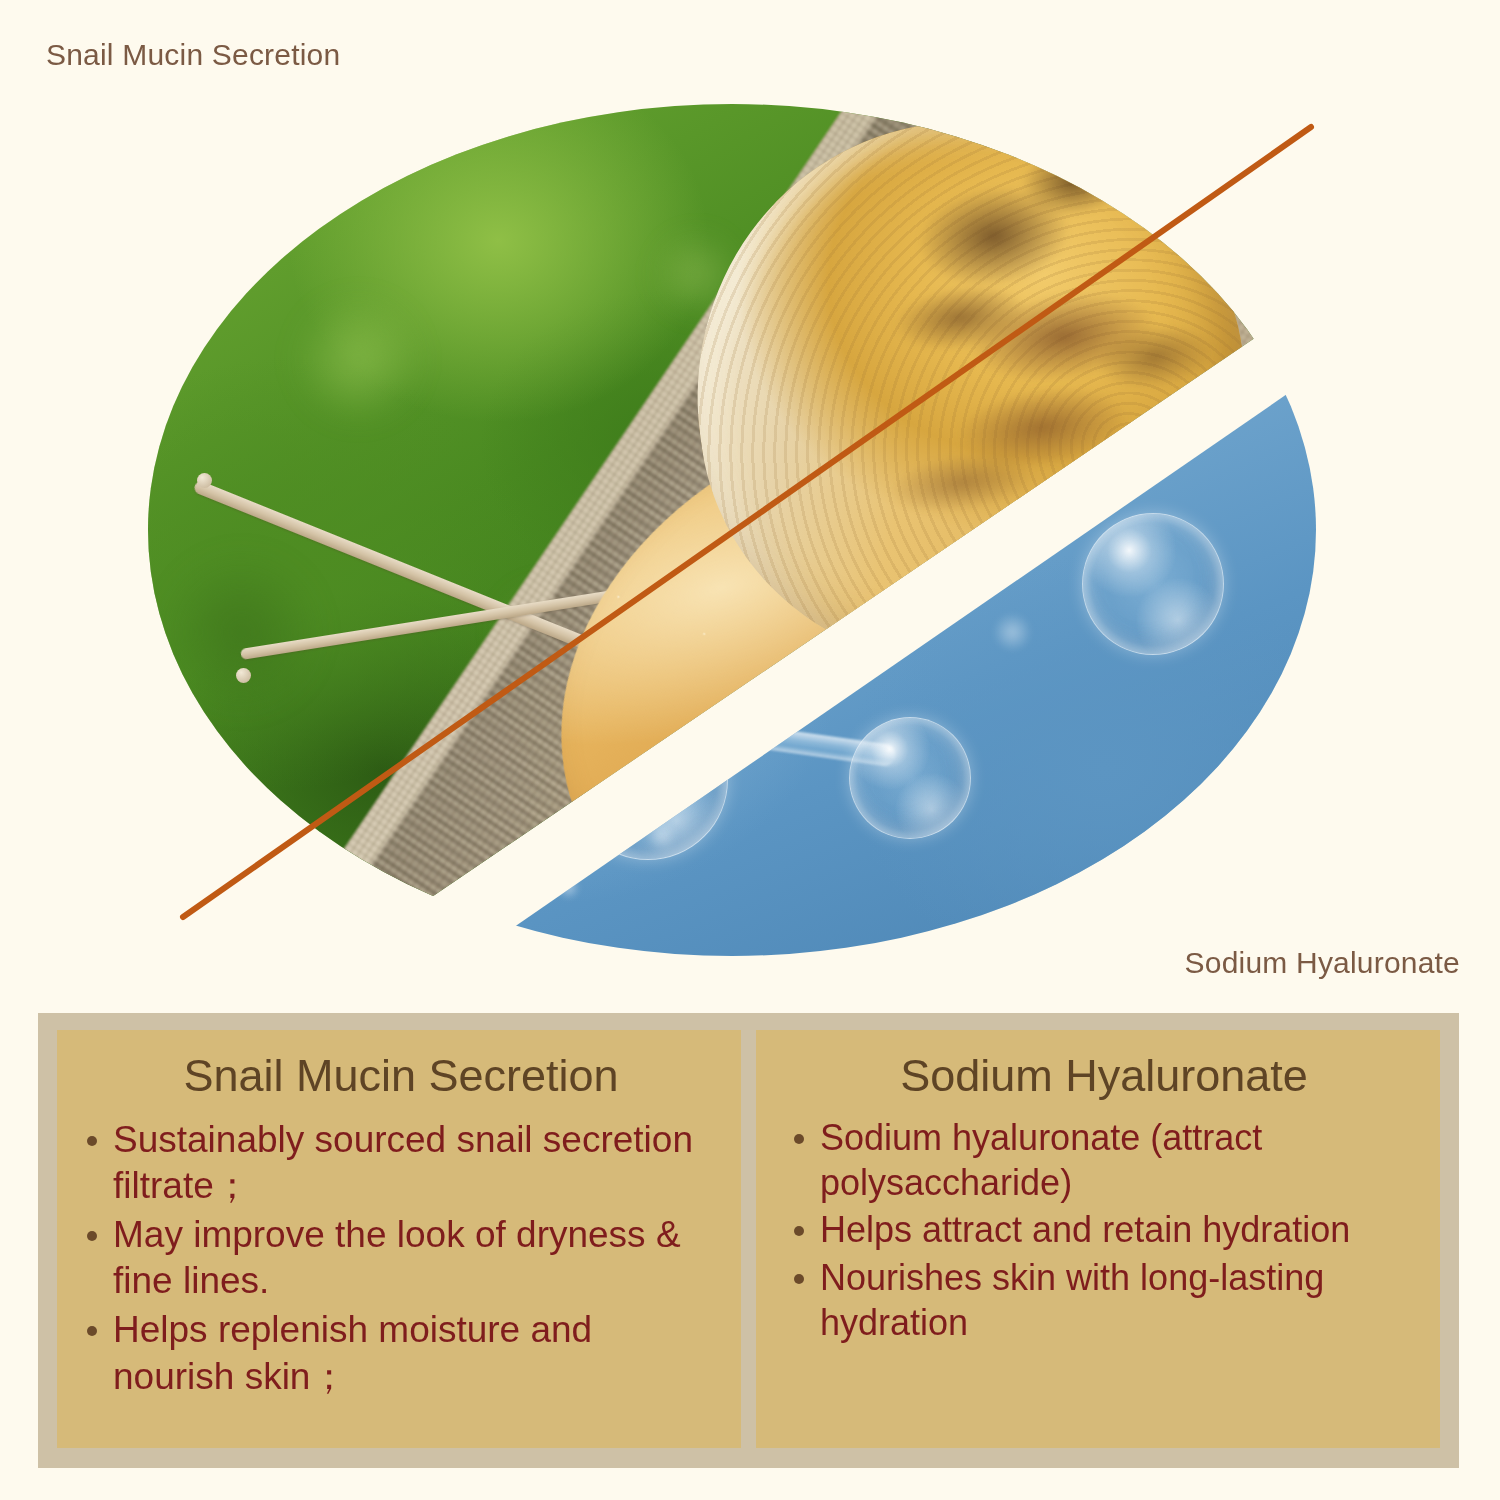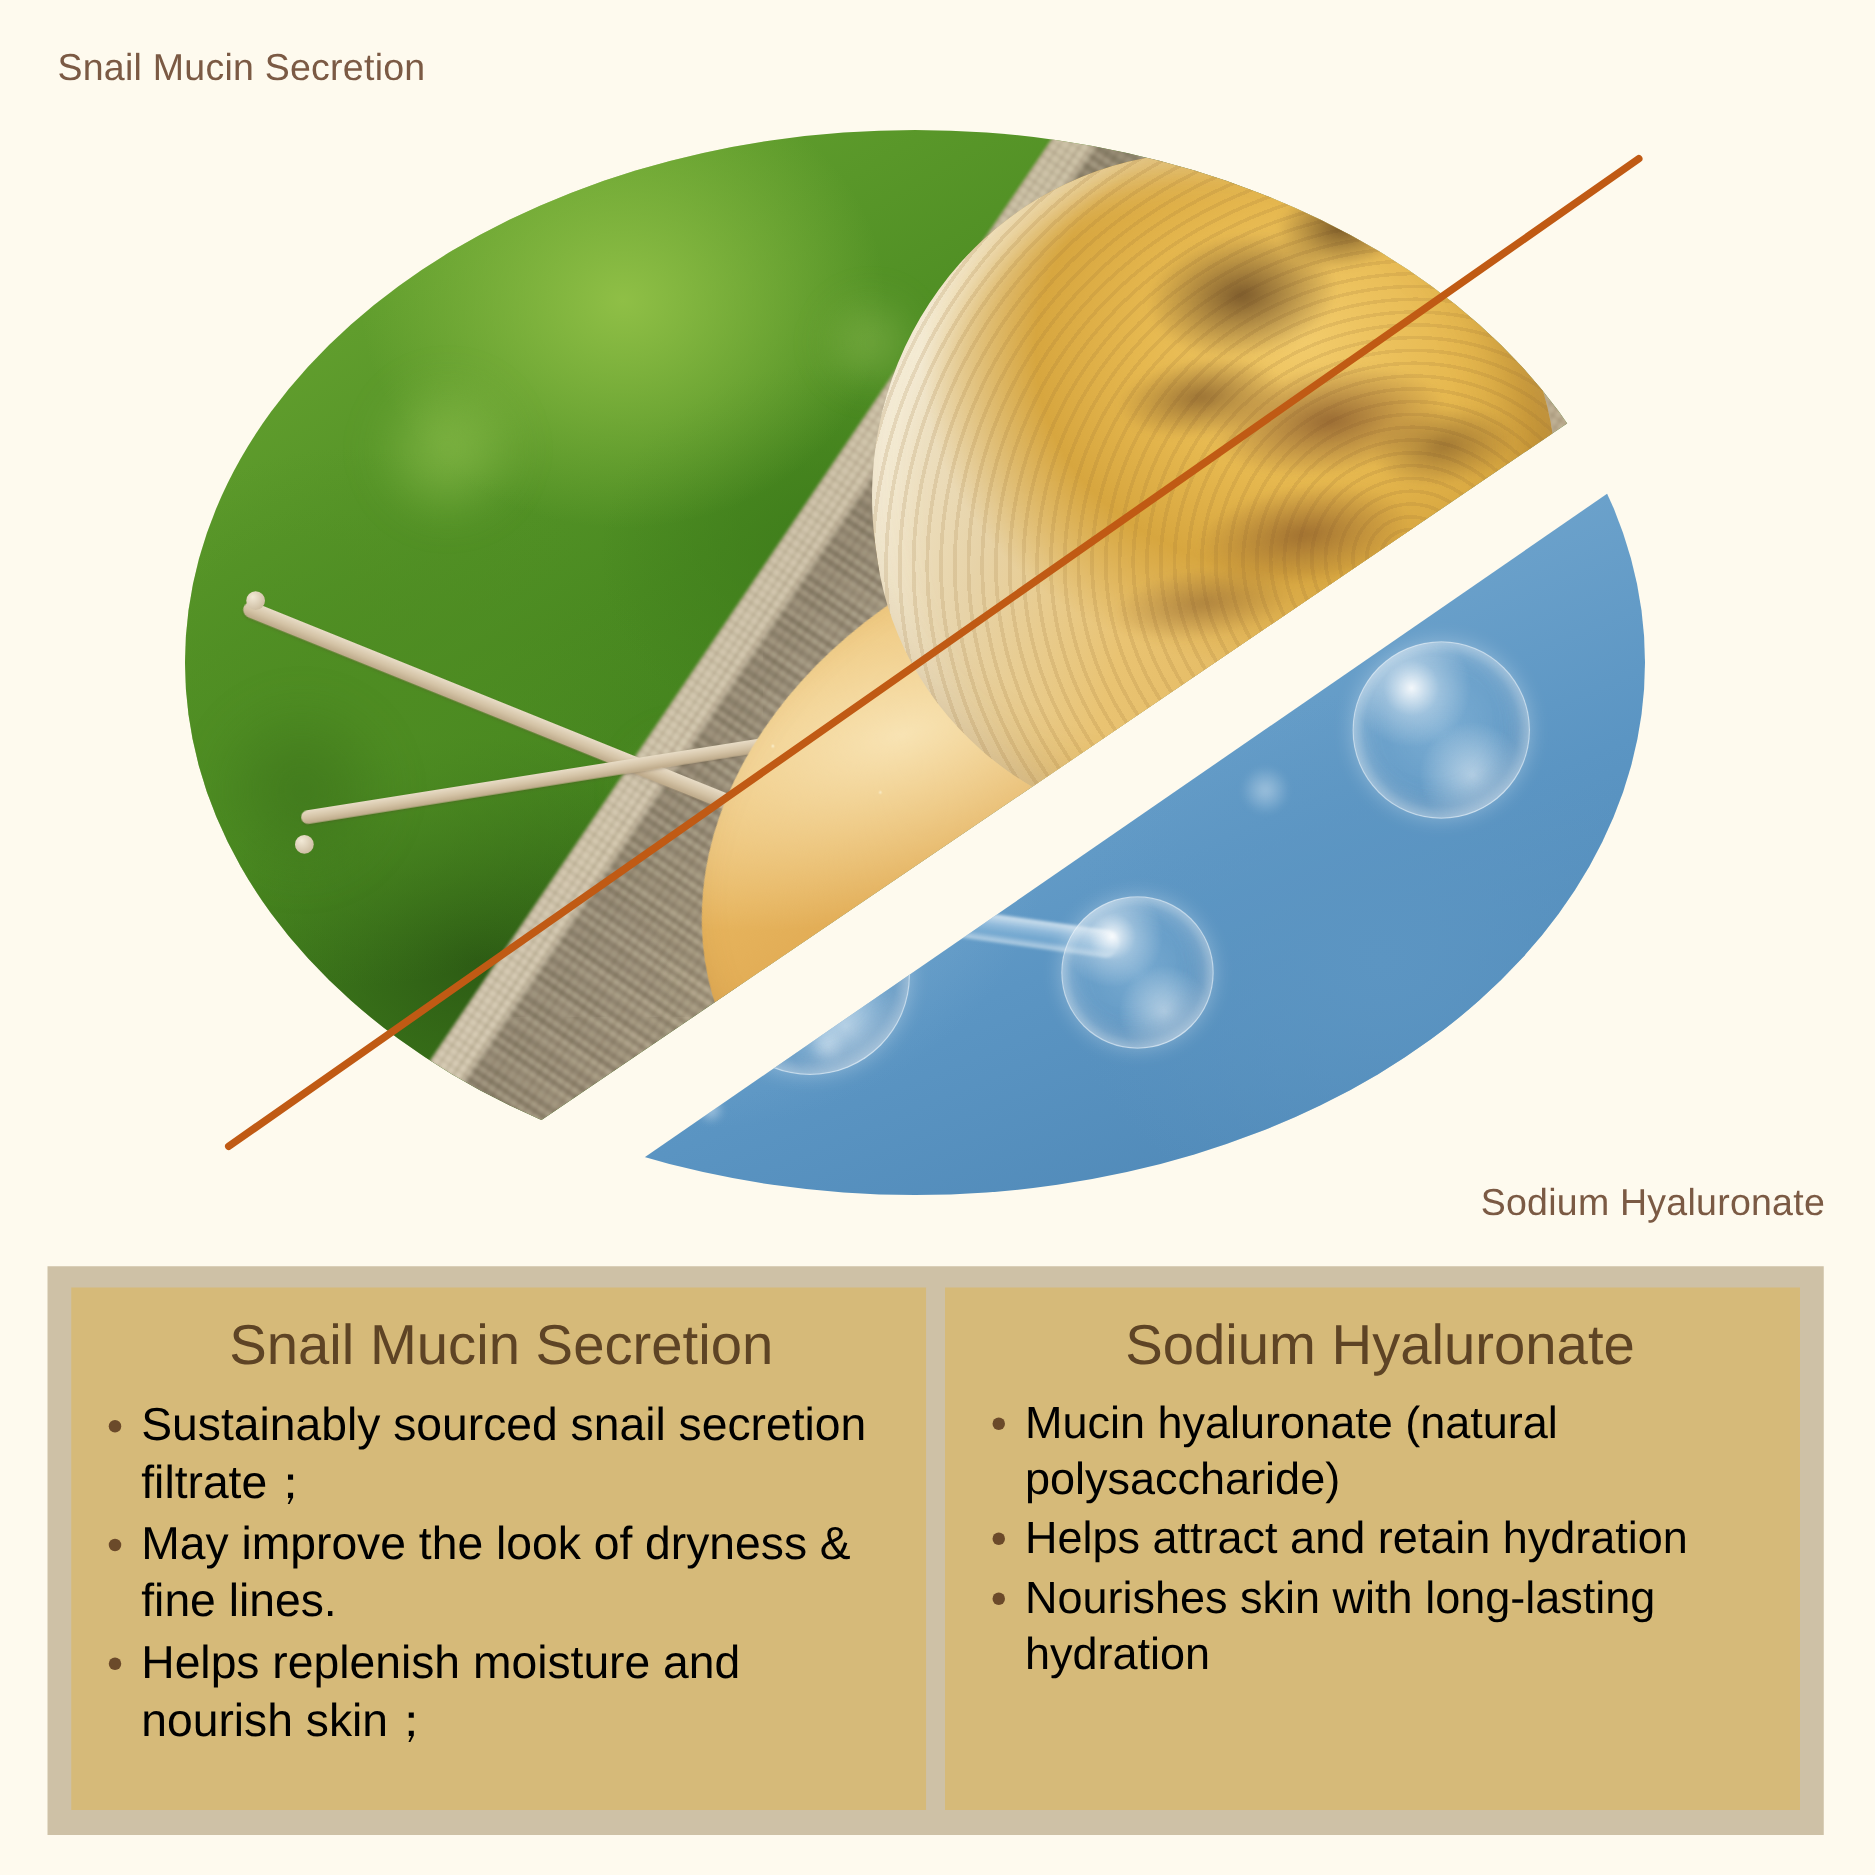--- a/index.html
+++ b/index.html
@@ -339,21 +339,21 @@
   }
   #col-right .panel-heading { margin-bottom: 14px; }
 
   .bullet-list {
     list-style: none;
     margin: 0;
     padding: 0;
   }
   .bullet-item {
     position: relative;
-    color: #000000;
+    color: #7f1d1d;
     font-size: 37px;
     line-height: 1.26;
     padding-left: 30px;
     margin-bottom: 2px;
   }
   .bullet-item::before {
     content: "";
     position: absolute;
     left: 4px;
     top: 19px;
@@ -420,18 +420,18 @@
       <li class="bullet-item">May improve the look of dryness &amp; fine lines.</li>
       <li class="bullet-item">Helps replenish moisture and nourish skin；</li>
     </ul>
   </div>
 
   <div id="panel-divider"></div>
 
   <div class="panel-col" id="col-right">
     <div class="panel-heading">Sodium Hyaluronate</div>
     <ul class="bullet-list">
-      <li class="bullet-item">Mucin hyaluronate (natural polysaccharide)</li>
+      <li class="bullet-item">Sodium hyaluronate (attract polysaccharide)</li>
       <li class="bullet-item">Helps attract and retain hydration</li>
       <li class="bullet-item">Nourishes skin with long-lasting hydration</li>
     </ul>
   </div>
 </div>
 
 </body></html>

